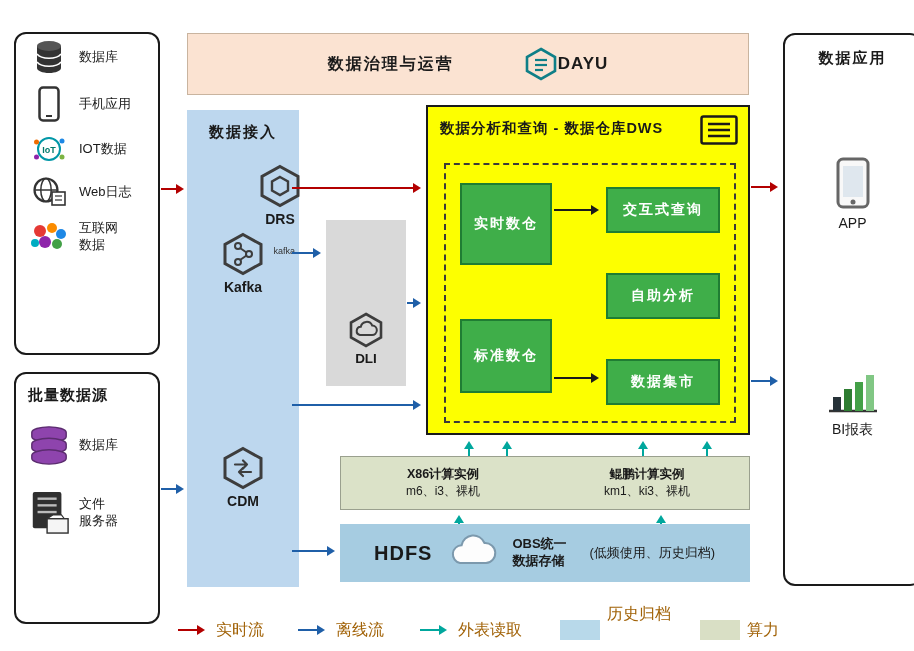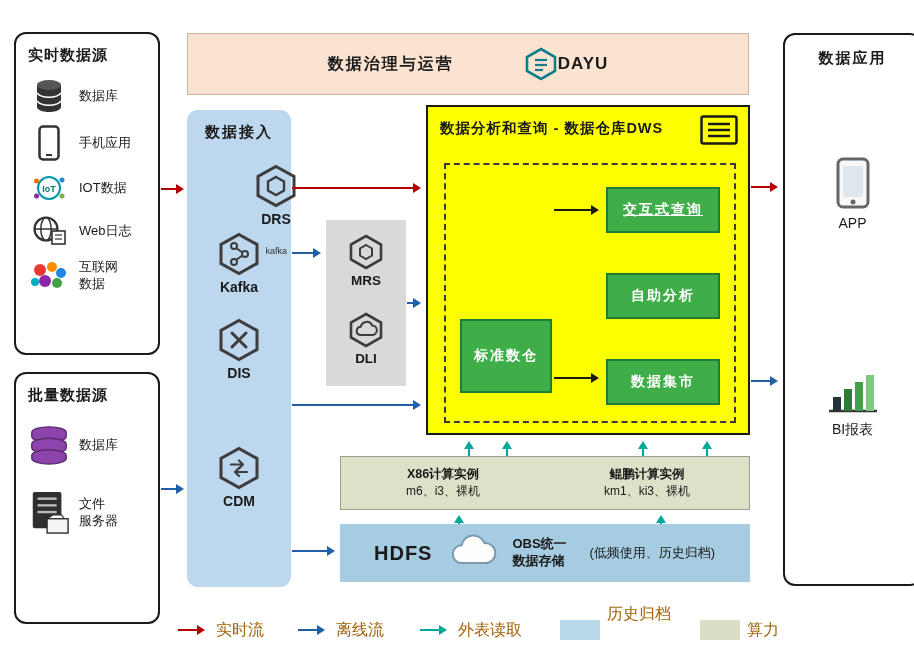--- a/index.html
+++ b/index.html
@@ -8,21 +8,21 @@
   .abs{position:absolute;}
   .outline-box{position:absolute;border:2px solid #1a1a1a;border-radius:12px;background:#fff;box-sizing:border-box;}
   .src-title{font-weight:bold;font-size:15px;letter-spacing:1px;padding:12px 0 8px 12px;}
   .src-row{display:flex;align-items:center;gap:9px;padding:6px 4px 6px 12px;}
   .icon-cell{width:42px;display:flex;justify-content:center;flex:none;}
   .src-label{font-size:13px;white-space:pre-line;line-height:1.3;}
   .banner{position:absolute;left:187px;top:33px;width:562px;height:62px;background:#fbe3d2;border:1px solid #c9b49f;box-sizing:border-box;display:flex;align-items:center;justify-content:center;gap:70px;}
   .banner-title{font-weight:bold;font-size:16px;letter-spacing:2px;text-align:center;}
   .logo-group{display:flex;align-items:center;}
   .logo-text{font-weight:bold;font-size:17px;letter-spacing:1px;}
-  .ingest-col{position:absolute;left:187px;top:110px;width:104px;height:477px;background:#bdd7ee;border-radius:11px;}
+  .ingest-col{position:absolute;left:187px;top:110px;width:112px;height:477px;background:#bdd7ee;}
   .col-title{position:absolute;top:13px;width:100%;text-align:center;font-weight:bold;font-size:15px;letter-spacing:2px;}
   .node{position:absolute;width:100%;display:flex;flex-direction:column;align-items:center;}
   .node-label{font-weight:bold;font-size:14px;margin-top:3px;}
   .kafka-mark{position:absolute;right:4px;top:14px;font-size:9px;color:#333;}
   .gray-box{position:absolute;left:326px;top:220px;width:80px;height:166px;background:#d9d9d9;}
   .dws-box{position:absolute;left:426px;top:105px;width:324px;height:330px;background:#fdff00;border:2px solid #1a1a1a;box-sizing:border-box;}
   .dws-title{position:absolute;left:12px;top:12px;font-weight:bold;font-size:14.5px;letter-spacing:1px;}
   .dws-dashed{position:absolute;left:16px;top:56px;width:288px;height:256px;border:2px dashed #3a3a3a;}
   .gbox{position:absolute;background:#3fae49;border:2px solid #1f7d33;color:#fff;font-weight:bold;font-size:14px;display:flex;align-items:center;justify-content:center;letter-spacing:2px;box-sizing:border-box;text-align:center;}
   .compute-box{position:absolute;left:340px;top:456px;width:410px;height:54px;background:#dbe2c8;border:1px solid #9aa08e;box-sizing:border-box;display:flex;align-items:center;}
@@ -46,21 +46,20 @@
   .c-black{--c:#1a1a1a;}
   .legend-label{position:absolute;font-size:16px;color:#a16207;}
   .sw{position:absolute;width:40px;height:20px;}
 </style>
 </head>
 <body>
 
 <div id="canvas">
 
   <div class="outline-box" style="left:14px;top:32px;width:146px;height:323px;">
-    <div class="src-title">实时数据源</div>
     <div class="src-row">
       <span class="icon-cell">
         <svg width="30" height="34" viewBox="0 0 30 34">
             <path d="M3 6v22c0 2.8 5.4 5 12 5s12-2.2 12-5V6" fill="#333"></path>
             <ellipse cx="15" cy="6" rx="12" ry="5" fill="#555"></ellipse>
             <path d="M3 14c2 2.6 6.5 4.2 12 4.2s10-1.6 12-4.2" fill="none" stroke="#fff" stroke-width="1.5"></path>
             <path d="M3 22c2 2.6 6.5 4.2 12 4.2s10-1.6 12-4.2" fill="none" stroke="#fff" stroke-width="1.5"></path>
           </svg>
       </span>
       <span class="src-label">数据库</span>
@@ -178,46 +177,32 @@
             <circle cx="17" cy="30" r="3"></circle>
             <circle cx="28" cy="22" r="3"></circle>
             <line x1="19" y1="16" x2="25.5" y2="20.5"></line>
             <line x1="19" y1="28" x2="25.5" y2="23.5"></line>
           </g>
         </svg>
       <span class="kafka-mark">kafka</span>
       <span class="node-label">Kafka</span>
     </div>
 
-    <div class="node" style="top:208px;">
-      <svg width="44" height="44" viewBox="0 0 44 44">
-          <polygon points="22,2.5 40,12.5 40,31.5 22,41.5 4,31.5 4,12.5" fill="none" stroke="#3d3d3d" stroke-width="3"></polygon>
-          <path d="M15 15L29 29M29 15L15 29" stroke="#3d3d3d" stroke-width="3" stroke-linecap="round"></path>
-        </svg>
-      <span class="node-label">DIS</span>
-    </div>
 
     <div class="node" style="top:336px;">
       <svg width="44" height="44" viewBox="0 0 44 44">
           <polygon points="22,2.5 40,12.5 40,31.5 22,41.5 4,31.5 4,12.5" fill="none" stroke="#3d3d3d" stroke-width="3"></polygon>
           <path d="M14 18.5h12m-4-4l4 4-4 4" fill="none" stroke="#3d3d3d" stroke-width="2.2" stroke-linecap="round" stroke-linejoin="round"></path>
           <path d="M30 26h-12m4-4l-4 4 4 4" fill="none" stroke="#3d3d3d" stroke-width="2.2" stroke-linecap="round" stroke-linejoin="round"></path>
         </svg>
       <span class="node-label">CDM</span>
     </div>
   </div>
 
   <div class="gray-box">
-    <div class="node" style="top:14px;">
-      <svg width="36" height="36" viewBox="0 0 36 36">
-          <polygon points="18,2 33,10.5 33,25.5 18,34 3,25.5 3,10.5" fill="none" stroke="#3d3d3d" stroke-width="2.6"></polygon>
-          <polygon points="18,11 24,14.5 24,21.5 18,25 12,21.5 12,14.5" fill="none" stroke="#3d3d3d" stroke-width="2"></polygon>
-        </svg>
-      <span class="node-label" style="font-size:13.5px;">MRS</span>
-    </div>
     <div class="node" style="top:92px;">
       <svg width="36" height="36" viewBox="0 0 36 36">
           <polygon points="18,2 33,10.5 33,25.5 18,34 3,25.5 3,10.5" fill="none" stroke="#3d3d3d" stroke-width="2.6"></polygon>
           <path d="M12 23a4.2 4.2 0 0 1 .8-8.3 6 6 0 0 1 11.4-1.2A4.3 4.3 0 0 1 24 23z" fill="none" stroke="#3d3d3d" stroke-width="2"></path>
         </svg>
       <span class="node-label" style="font-size:13.5px;">DLI</span>
     </div>
   </div>
 
   <div class="dws-box">
@@ -225,22 +210,23 @@
     <span class="abs" style="right:10px;top:8px;">
       <svg width="38" height="30" viewBox="0 0 38 30">
           <rect x="1.5" y="1.5" width="35" height="27" rx="2" fill="#fdff00" stroke="#1a1a1a" stroke-width="2.5"></rect>
           <line x1="8" y1="9" x2="30" y2="9" stroke="#1a1a1a" stroke-width="2.5"></line>
           <line x1="8" y1="15" x2="30" y2="15" stroke="#1a1a1a" stroke-width="2.5"></line>
           <line x1="8" y1="21" x2="30" y2="21" stroke="#1a1a1a" stroke-width="2.5"></line>
         </svg>
     </span>
     <div class="dws-dashed"></div>
 
+    <div class="gbox" style="left:32px;top:76px;width:92px;height:82px;">实时数仓</div>
     <div class="gbox" style="left:32px;top:212px;width:92px;height:74px;">标准数仓</div>
-    <div class="gbox" style="left:178px;top:80px;width:114px;height:46px;text-decoration:underline;">交互式查询</div>
+    <div class="gbox" style="left:178px;top:80px;width:114px;height:46px;">交互式查询</div>
     <div class="gbox" style="left:178px;top:166px;width:114px;height:46px;">自助分析</div>
     <div class="gbox" style="left:178px;top:252px;width:114px;height:46px;">数据集市</div>
 
     <div class="arr-h c-black" style="left:126px;top:102px;width:42px;"></div>
     <div class="arr-h c-black" style="left:126px;top:270px;width:42px;"></div>
   </div>
 
   <div class="compute-box">
     <div class="compute-cell">
       <div class="compute-title">X86计算实例</div>

